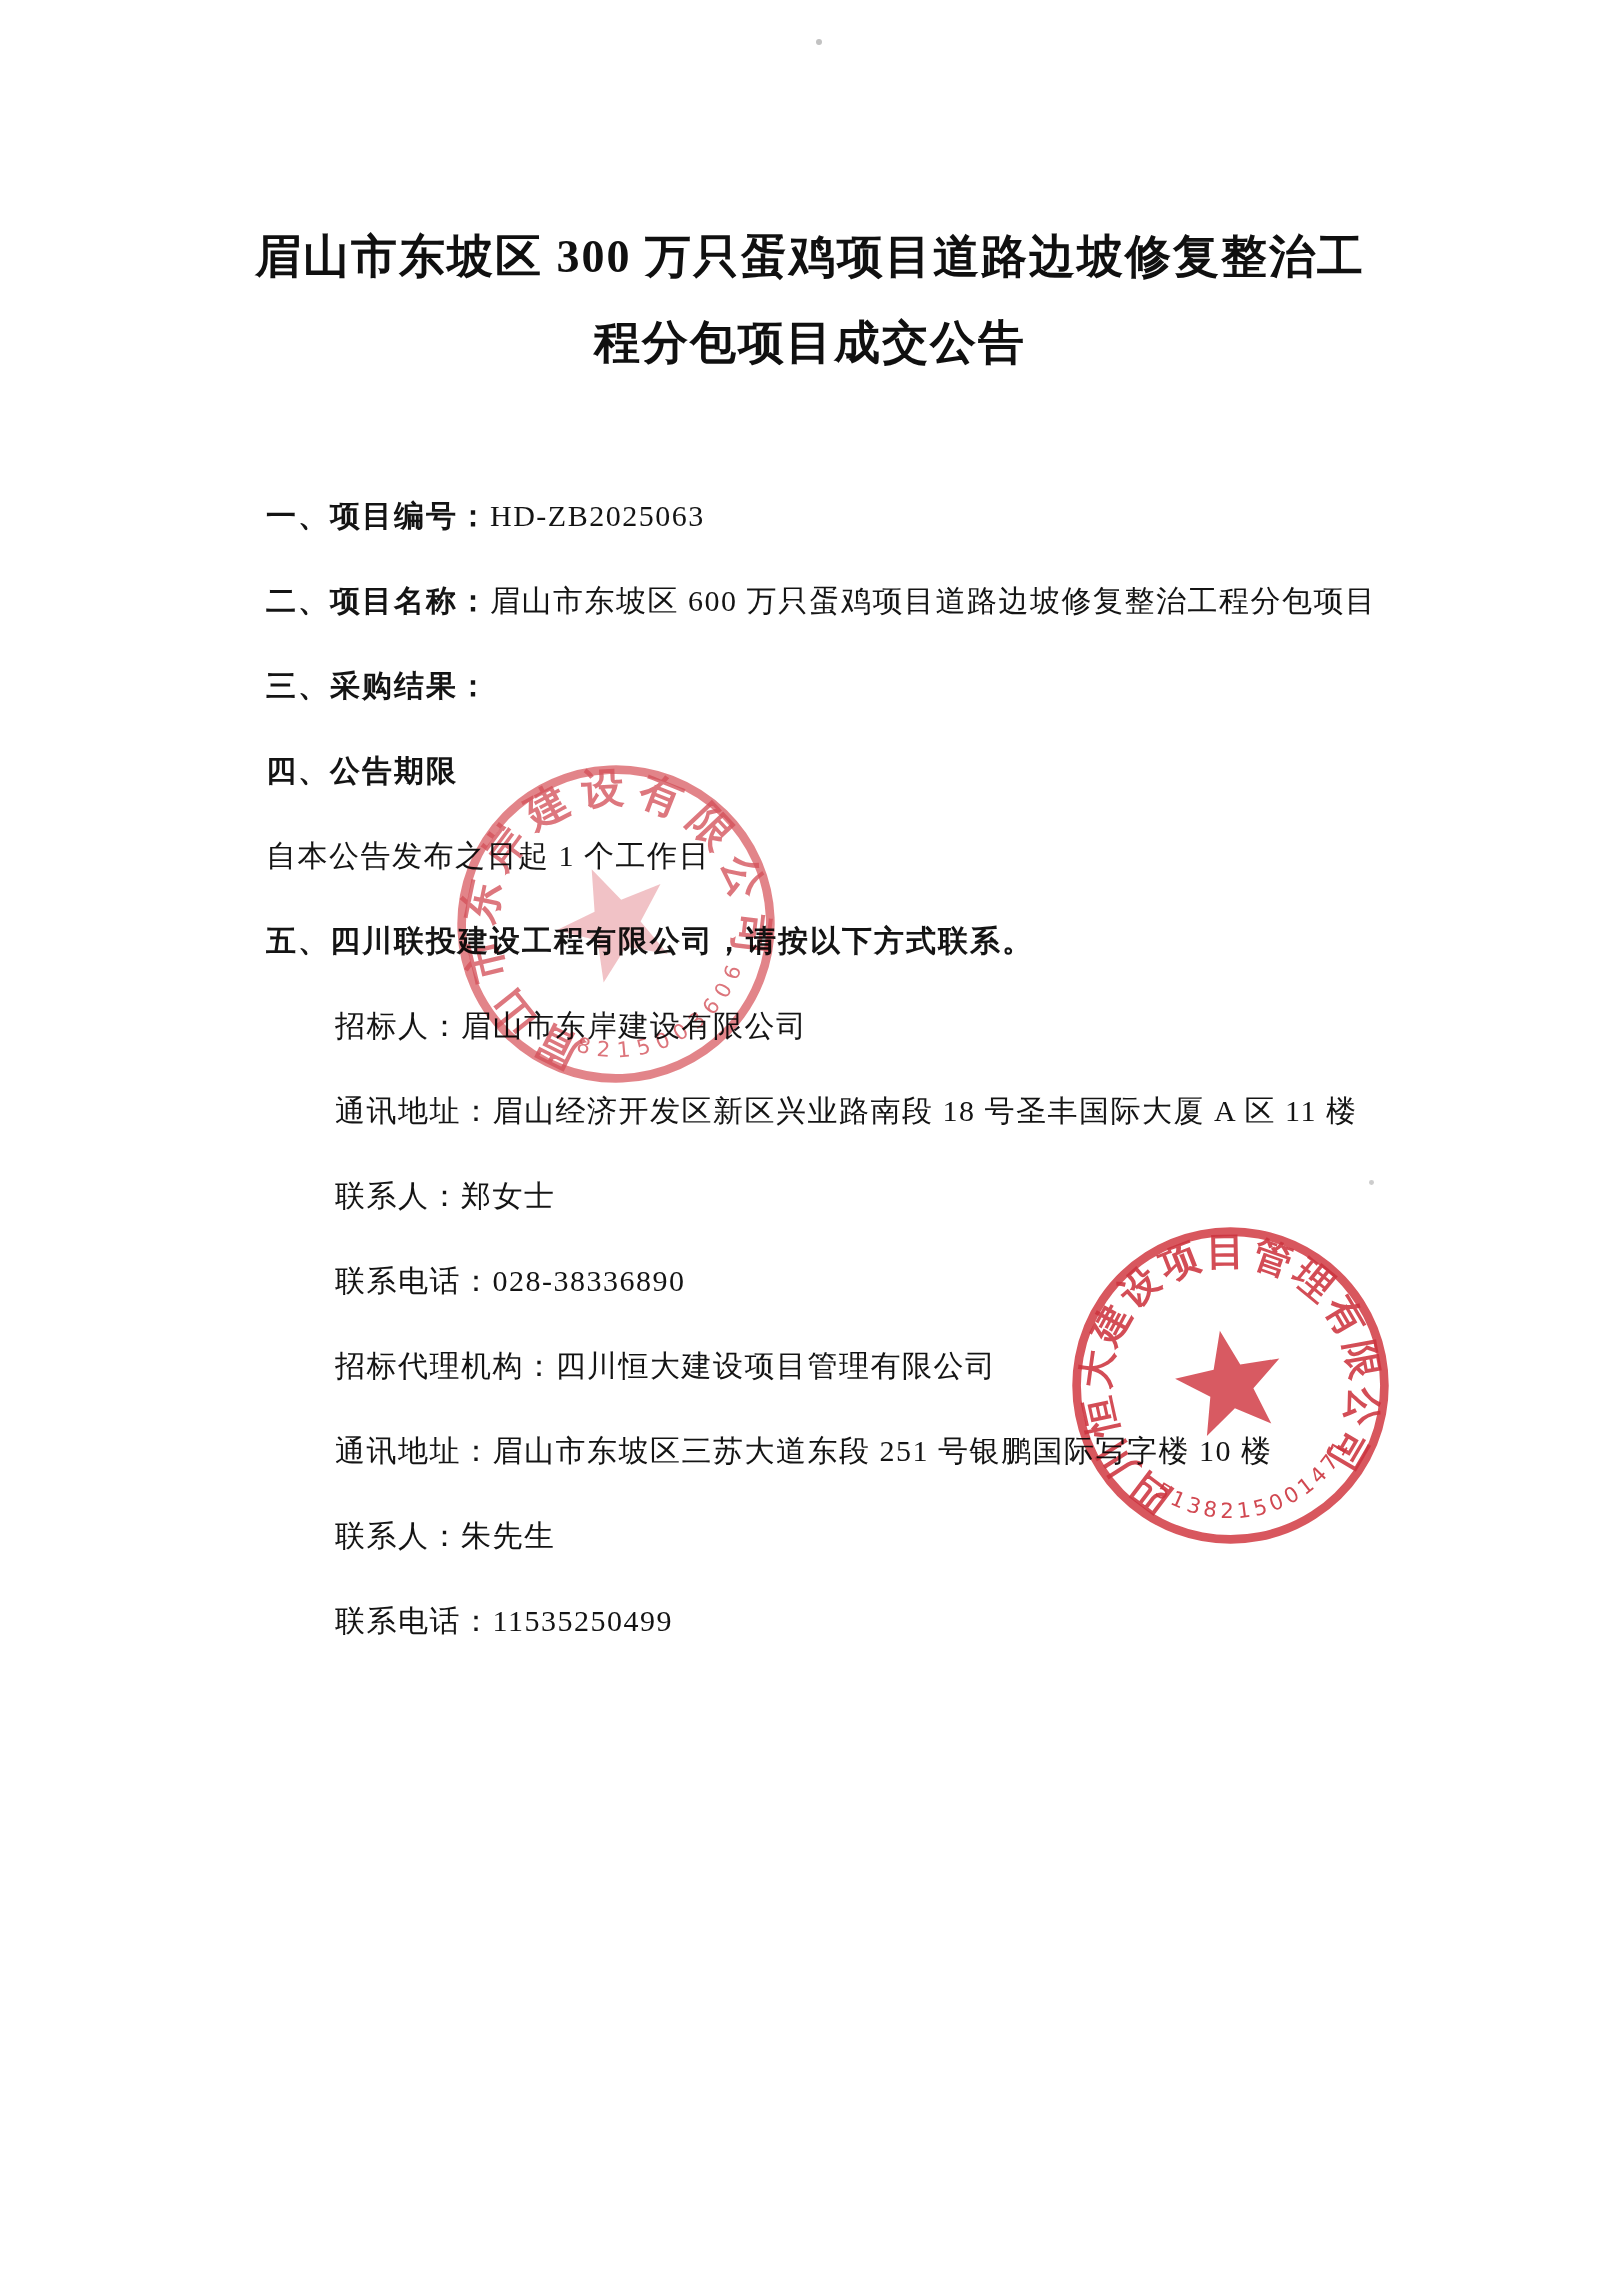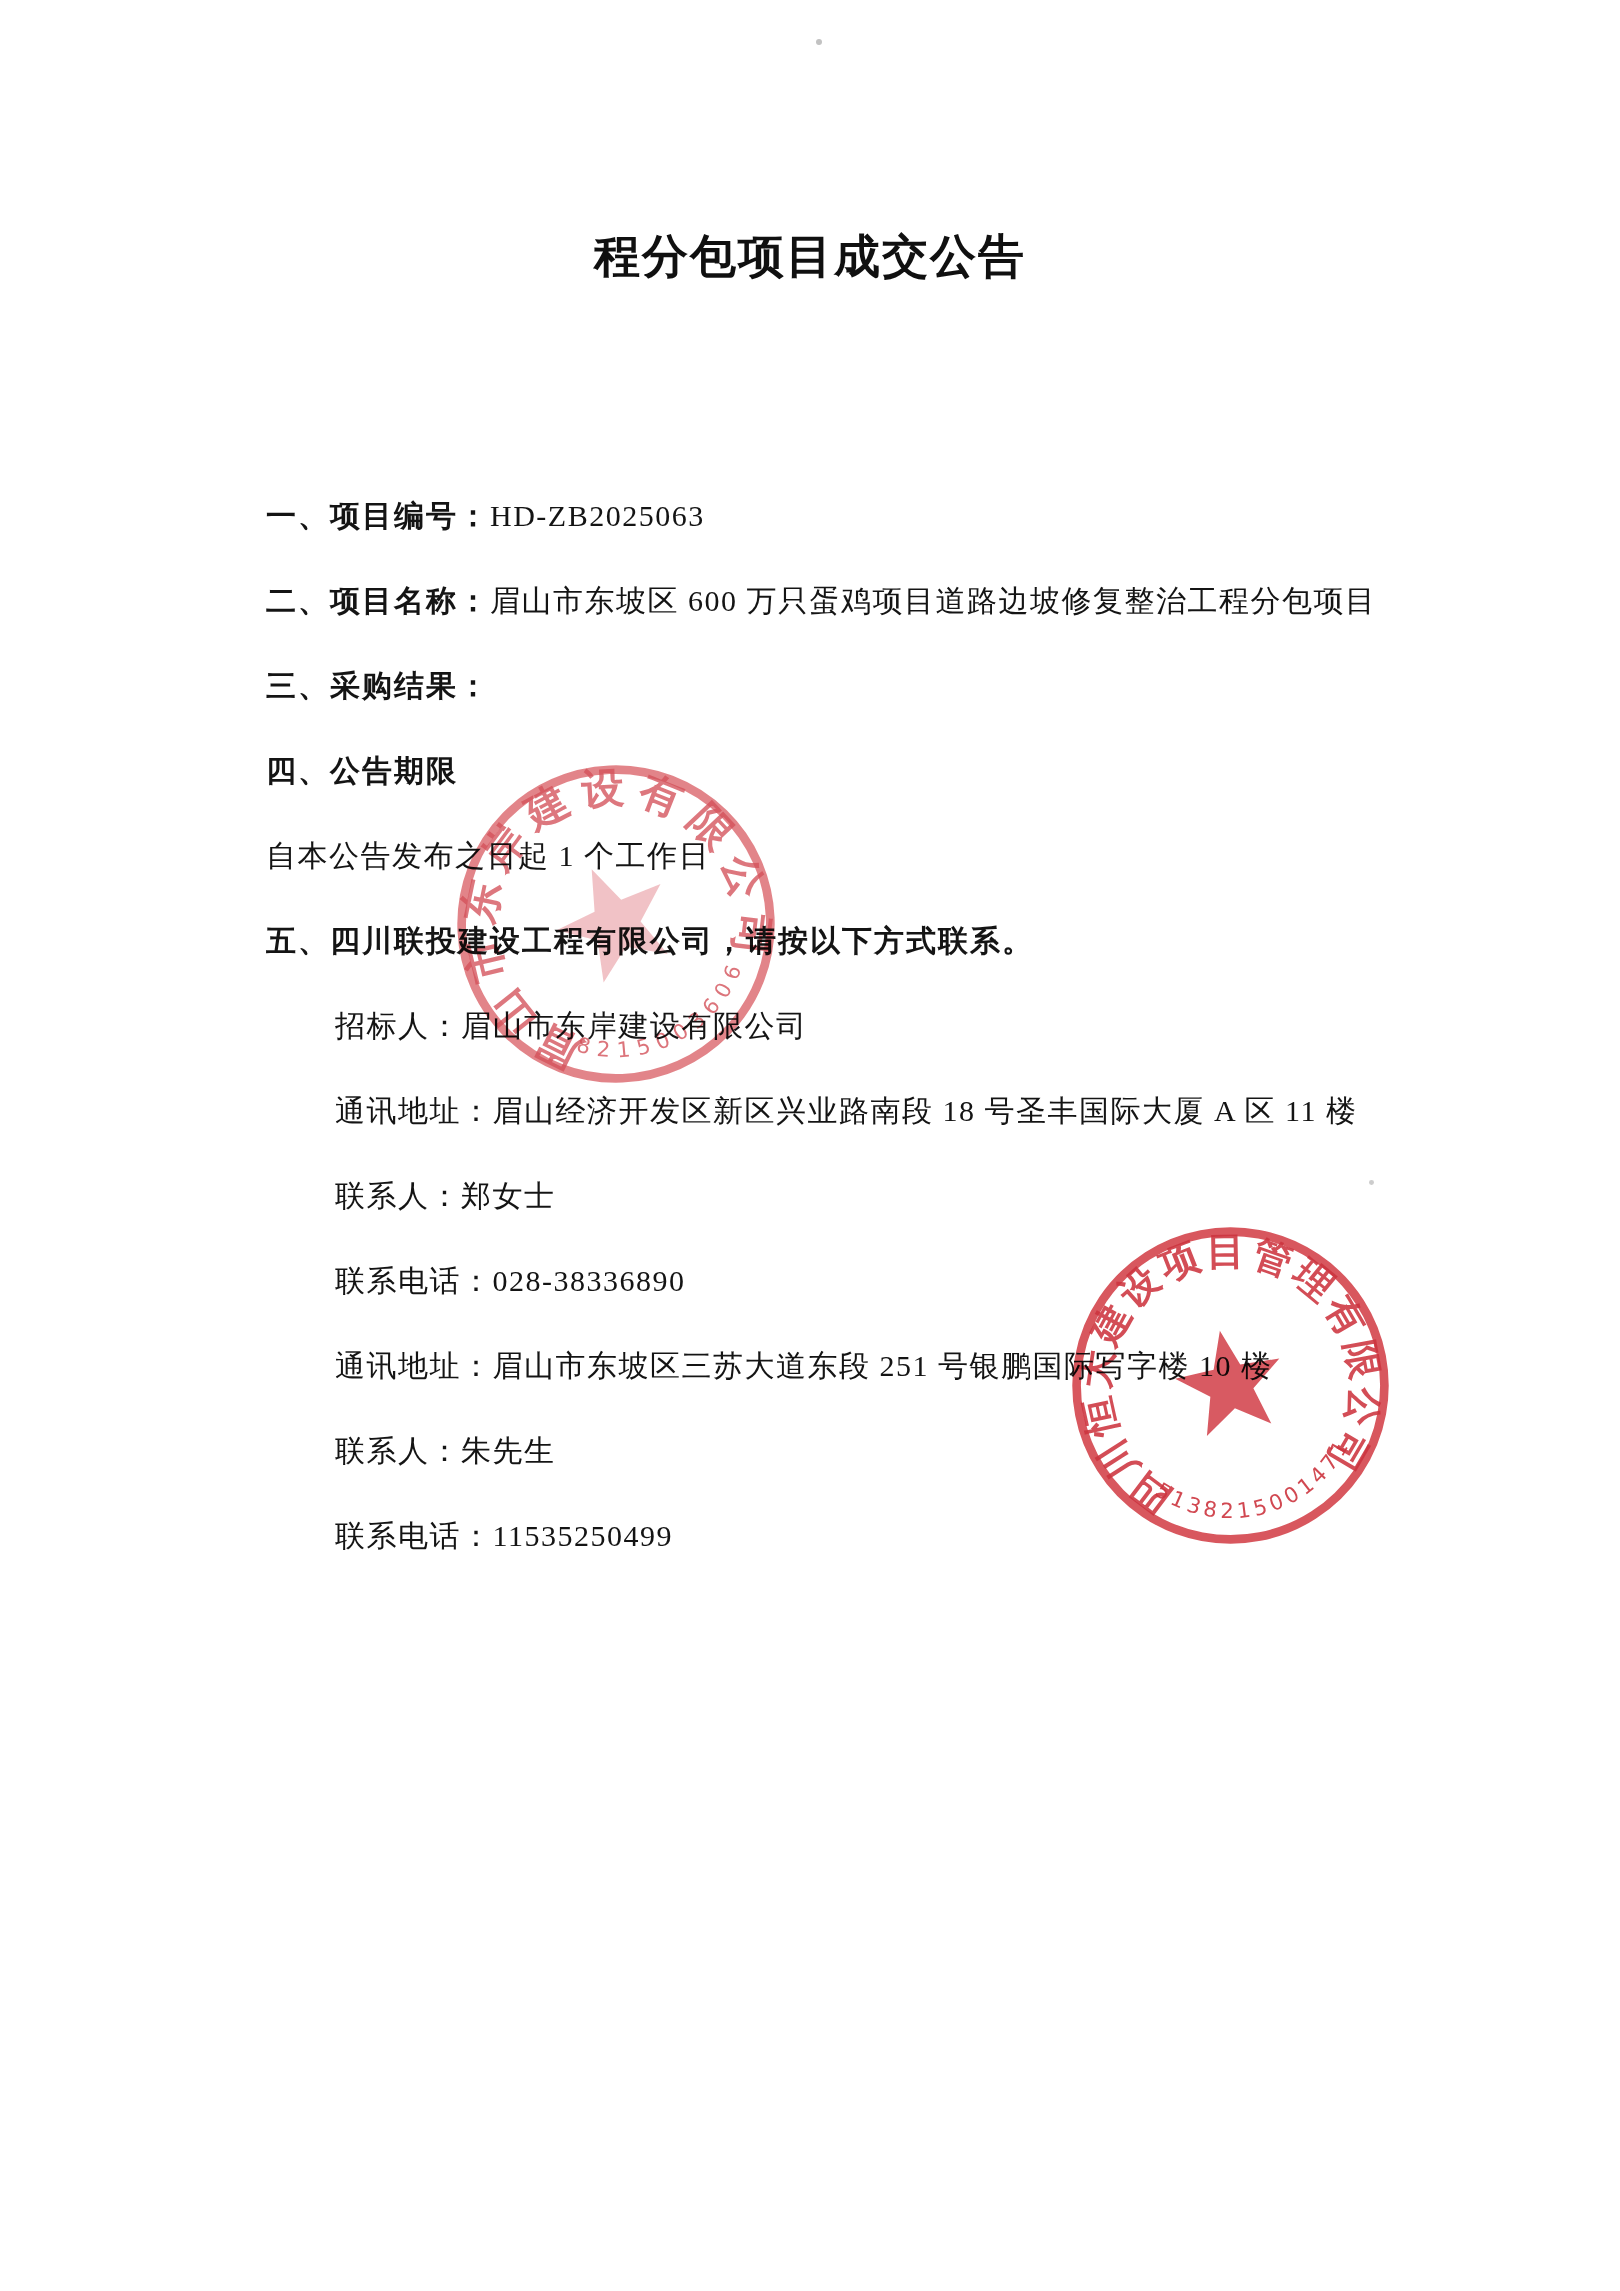--- a/index.html
+++ b/index.html
@@ -64,34 +64,36 @@
   .speck{position:absolute;border-radius:50%;}
   .speck1{left:816px;top:39px;width:5.9px;height:5.9px;background:#c2c2c2;}
   .speck2{left:1369px;top:1180px;width:4.9px;height:4.9px;background:#cccccc;}
 </style>
 </head>
 <body>
 
 <div class="page">
 
   <h1 class="title-block">
+    <span class="title-line">眉山市东坡区 300 万只蛋鸡项目道路边坡修复整治工</span>
     <span class="title-line">程分包项目成交公告</span>
   </h1>
 
   <div class="body-block">
     <p class="line"><span class="lbl">一、项目编号：</span><span class="val">HD-ZB2025063</span></p>
     <p class="line"><span class="lbl">二、项目名称：</span><span class="val">眉山市东坡区 600 万只蛋鸡项目道路边坡修复整治工程分包项目</span></p>
     <p class="line"><span class="lbl">三、采购结果：</span><span class="val"></span></p>
     <p class="line"><span class="lbl">四、公告期限</span><span class="val"></span></p>
     <p class="line"><span class="lbl"></span><span class="val">自本公告发布之日起 1 个工作日</span></p>
     <p class="line"><span class="lbl">五、四川联投建设工程有限公司，请按以下方式联系。</span><span class="val"></span></p>
     <p class="line indent"><span class="lbl"></span><span class="val">招标人：眉山市东岸建设有限公司</span></p>
     <p class="line indent"><span class="lbl"></span><span class="val">通讯地址：眉山经济开发区新区兴业路南段 18 号圣丰国际大厦 A 区 11 楼</span></p>
     <p class="line indent"><span class="lbl"></span><span class="val">联系人：郑女士</span></p>
     <p class="line indent"><span class="lbl"></span><span class="val">联系电话：028-38336890</span></p>
+    <p class="line indent gap"><span class="lbl"></span><span class="val">招标代理机构：四川恒大建设项目管理有限公司</span></p>
     <p class="line indent"><span class="lbl"></span><span class="val">通讯地址：眉山市东坡区三苏大道东段 251 号银鹏国际写字楼 10 楼</span></p>
     <p class="line indent"><span class="lbl"></span><span class="val">联系人：朱先生</span></p>
     <p class="line indent"><span class="lbl"></span><span class="val">联系电话：11535250499</span></p>
   </div>
 
   <div class="stamp stamp-bidder">
     <svg viewBox="-170 -170 340 340" xmlns="http://www.w3.org/2000/svg">
       <defs>
         <path id="s1-name-arc" d="M -77.58 99.29 A 126 126 0 1 1 77.58 99.29"></path>
         <path id="s1-serial-arc" d="M -121.84 64.79 A 138 138 0 0 0 121.84 64.79"></path>

